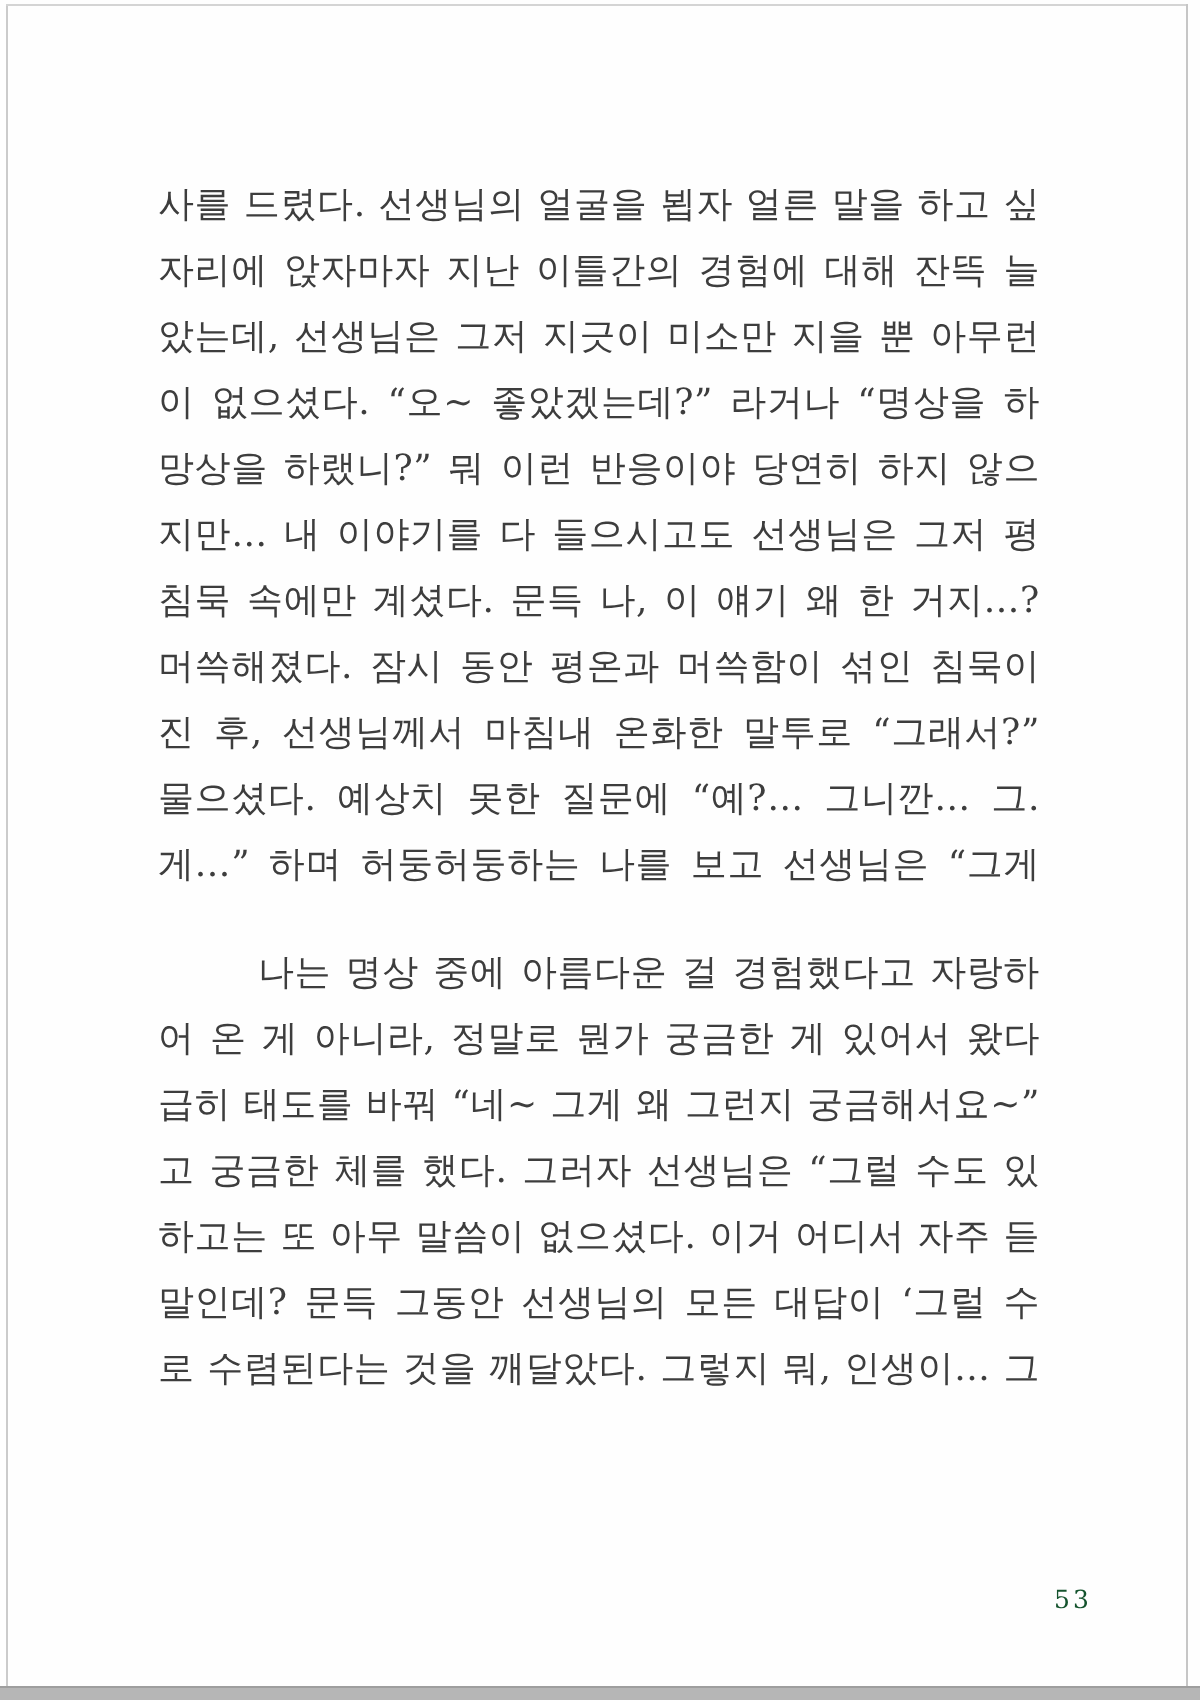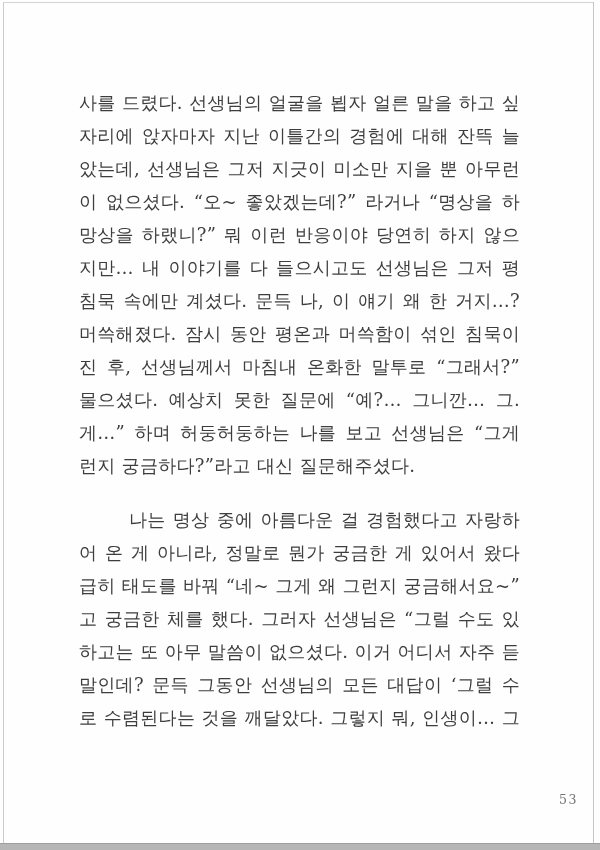--- a/index.html
+++ b/index.html
@@ -49,22 +49,21 @@
   
   .para.indent .line:first-child {
     text-indent: 50px;
   }
   .page-number {
     position: absolute;
     left: 527px;
     top: 792px;
     font-size: 12.5px;
     letter-spacing: 1.5px;
-    color: #737373;
-    margin-left: 32px;
+    color: #14532d;
   }
 </style>
 </head>
 <body>
 
 <div class="scan">
   <div class="edge-left"></div>
   <div class="edge-top"></div>
   <div class="edge-right"></div>
   <div class="bottom-band"></div>
@@ -75,21 +74,20 @@
         <div class="line">자리에 앉자마자 지난 이틀간의 경험에 대해 잔뜩 늘어놓</div>
         <div class="line">았는데, 선생님은 그저 지긋이 미소만 지을 뿐 아무런 말씀</div>
         <div class="line">이 없으셨다. “오~ 좋았겠는데?” 라거나 “명상을 하랬지</div>
         <div class="line">망상을 하랬니?” 뭐 이런 반응이야 당연히 하지 않으시겠</div>
         <div class="line">지만… 내 이야기를 다 들으시고도 선생님은 그저 평온한</div>
         <div class="line">침묵 속에만 계셨다. 문득 나, 이 얘기 왜 한 거지…? 하고</div>
         <div class="line">머쓱해졌다. 잠시 동안 평온과 머쓱함이 섞인 침묵이 이어</div>
         <div class="line">진 후, 선생님께서 마침내 온화한 말투로 “그래서?” 하고</div>
         <div class="line">물으셨다. 예상치 못한 질문에 “예?… 그니깐… 그. 왜. 그</div>
         <div class="line">게…” 하며 허둥허둥하는 나를 보고 선생님은 “그게 왜 그</div>
-        <div class="line">런지 궁금하다?”라고 대신 질문해주셨다.</div>
       </div>
       <div class="para indent">
         <div class="line">나는 명상 중에 아름다운 걸 경험했다고 자랑하고 싶</div>
         <div class="line">어 온 게 아니라, 정말로 뭔가 궁금한 게 있어서 왔다는 듯</div>
         <div class="line">급히 태도를 바꿔 “네~ 그게 왜 그런지 궁금해서요~” 하</div>
         <div class="line">고 궁금한 체를 했다. 그러자 선생님은 “그럴 수도 있지…”</div>
         <div class="line">하고는 또 아무 말씀이 없으셨다. 이거 어디서 자주 듣던</div>
         <div class="line">말인데? 문득 그동안 선생님의 모든 대답이 ‘그럴 수 있지’</div>
         <div class="line">로 수렴된다는 것을 깨달았다. 그렇지 뭐, 인생이… 그럴</div>
       </div>

